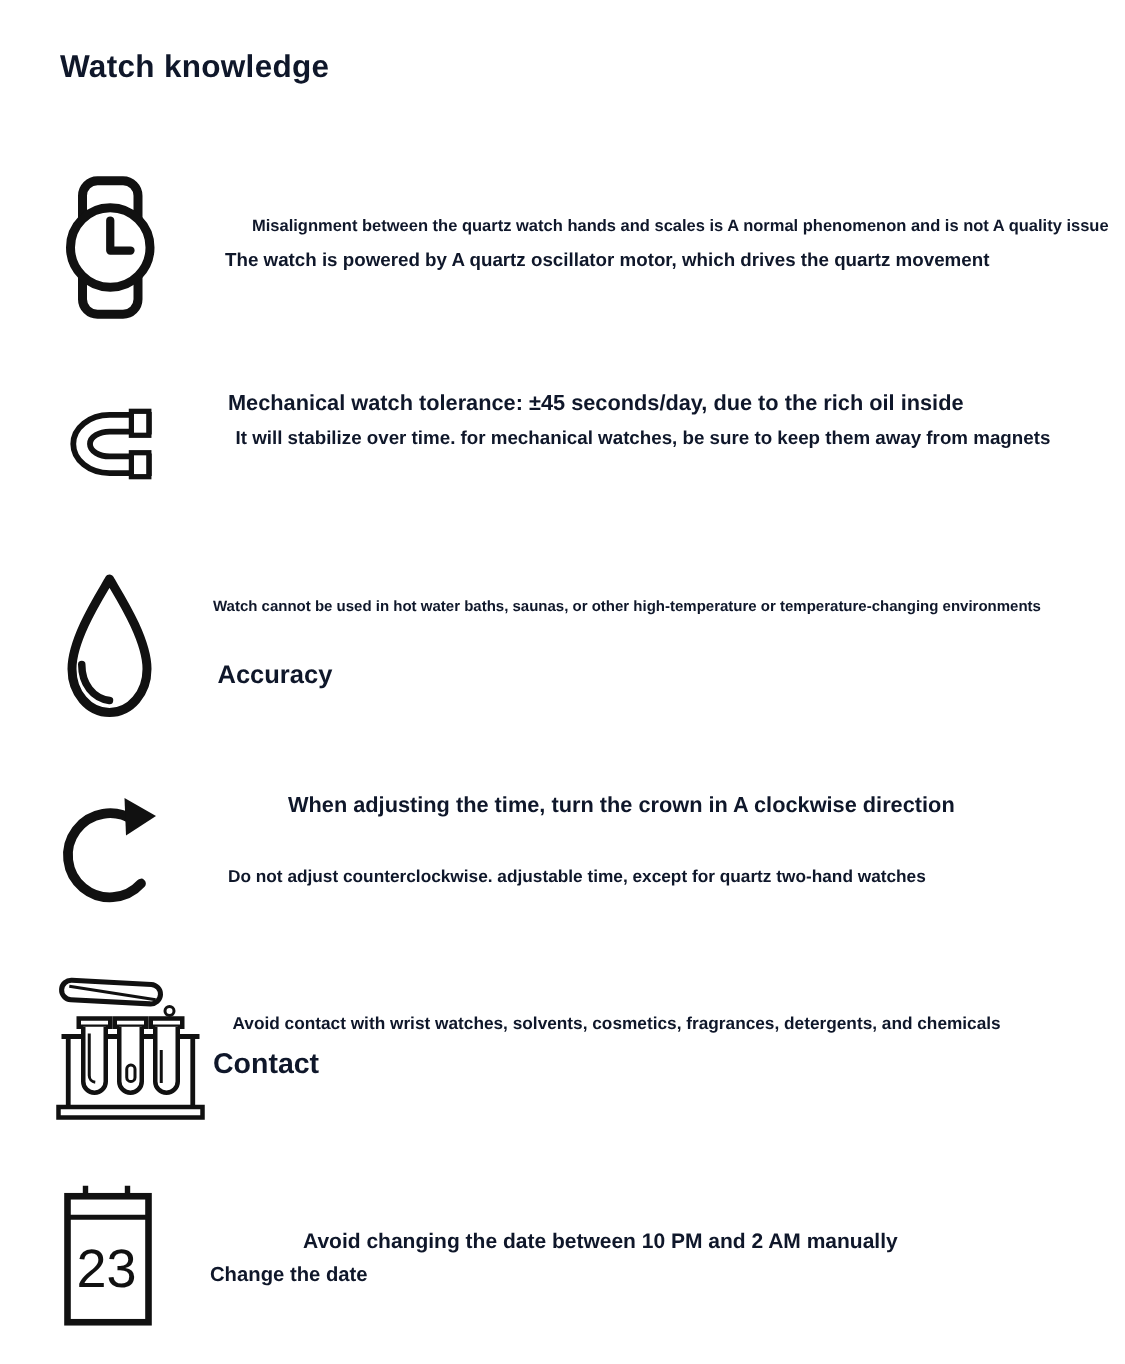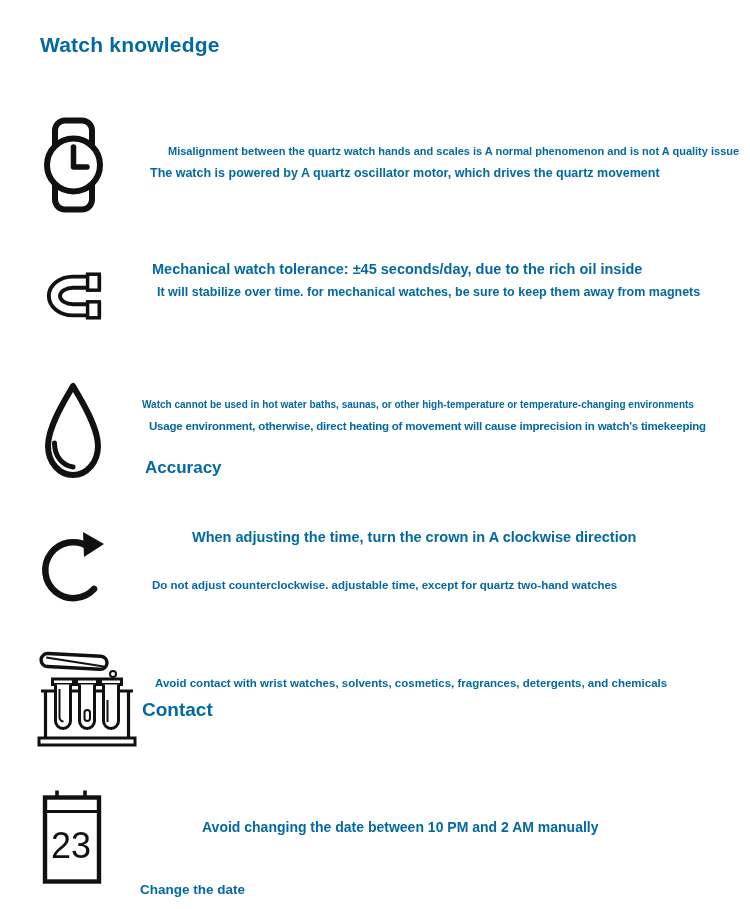--- a/index.html
+++ b/index.html
@@ -1,18 +1,18 @@
 <!DOCTYPE html>
 <html><head>
 <meta charset="utf-8">
 <style>
   html,body { margin:0; padding:0; background:#ffffff; }
   .page {
     position:relative; width:750px; height:909px; background:#ffffff;
-    font-family:"Liberation Sans", sans-serif; color:#0369a1; overflow:hidden;
+    font-family:"Liberation Sans", sans-serif; color:#0f172a; overflow:hidden;
   }
   .abs { position:absolute; white-space:nowrap; }
   .b   { font-weight:700; }
   .m   { font-weight:600; }
 
   #title   { left:40px;  top:33px;  font-size:21px; font-weight:700; letter-spacing:.2px; }
 
   
   #s1-icon { left:42px;  top:117px; width:63px;  height:96px; }
   #s1l1    { left:168px; top:145px; font-size:11px;  }
@@ -21,37 +21,37 @@
   
   #s2-icon { left:44px;  top:266px; width:62px;  height:60px; }
   #s2l1    { left:152px; top:261px; font-size:14.5px; }
   #s2l2    { left:157px; top:285px; font-size:12.5px; }
   #s2l3    { left:148px; top:310px; font-size:11px;   }
 
   
   #s3-icon { left:39px;  top:380px; width:68px;  height:102px; }
   #s3l1    { left:142px; top:399px; font-size:10px;   }
   #s3l2    { left:149px; top:420px; font-size:11.5px; letter-spacing:-.2px; }
-  #s3h     { left:145px; top:458px; font-size:17px;   }
+  #s3h     { left:145px; top:440px; font-size:17px;   }
 
   
   #s4-icon { left:38px;  top:526px; width:78px;  height:80px; }
   #s4l1    { left:192px; top:529px; font-size:14.5px; }
   #s4l2    { left:155px; top:553px; font-size:14.5px; }
   #s4l3    { left:152px; top:579px; font-size:11.5px; }
 
   
   #s5-icon { left:36px;  top:648px; width:102px; height:100px; }
   #s5l1    { left:155px; top:677px; font-size:11.5px; }
   #s5h     { left:142px; top:699px; font-size:19px;   }
 
   
   #s6-icon { left:40px;  top:789px; width:64px;  height:96px; }
   #s6l1    { left:202px; top:819px; font-size:14px;   }
-  #s6l2    { left:140px; top:842px; font-size:13.5px;margin-top:40px; }
+  #s6l2    { left:140px; top:842px; font-size:13.5px; }
 </style>
 </head>
 <body>
 
 <div class="page">
 
   <div id="title" class="abs">Watch knowledge</div>
 
   <svg id="s1-icon" class="abs" viewBox="0 0 63 96">
     <rect x="13" y="3.5" width="37" height="89" rx="10" fill="#fff" stroke="#111" stroke-width="6"></rect>
@@ -67,21 +67,20 @@
     <rect x="45" y="36" width="12" height="16.5" fill="#fff" stroke="#111" stroke-width="3.6"></rect>
   </svg>
   <div id="s2l1" class="abs b">Mechanical watch tolerance: ±45 seconds/day, due to the rich oil inside</div>
   <div id="s2l2" class="abs b">It will stabilize over time. for mechanical watches, be sure to keep them away from magnets</div>
 
   <svg id="s3-icon" class="abs" viewBox="0 0 68 102">
     <path d="M34 6 C29 15 9 45 9 66 C9 82 20 95 34 95 C48 95 59 82 59 66 C59 45 39 15 34 6 Z" fill="#fff" stroke="#111" stroke-width="6" stroke-linejoin="round"></path>
     <path d="M15.5 63 C15.5 76 23 85.5 34 87" fill="none" stroke="#111" stroke-width="5" stroke-linecap="round"></path>
   </svg>
   <div id="s3l1" class="abs b">Watch cannot be used in hot water baths, saunas, or other high-temperature or temperature-changing environments</div>
-  <div id="s3l2" class="abs b">Usage environment, otherwise, direct heating of movement will cause imprecision in watch's timekeeping</div>
   <div id="s3h" class="abs b">Accuracy</div>
 
   <svg id="s4-icon" class="abs" viewBox="0 0 78 80">
     <path d="M56 63 A28 28 0 1 1 51 21" fill="none" stroke="#111" stroke-width="6.5" stroke-linecap="round"></path>
     <polygon points="45,6 66,18 46,31" fill="#111"></polygon>
   </svg>
   <div id="s4l1" class="abs b">When adjusting the time, turn the crown in A clockwise direction</div>
   <div id="s4l3" class="abs m">Do not adjust counterclockwise. adjustable time, except for quartz two-hand watches</div>
 
   <svg id="s5-icon" class="abs" viewBox="0 0 102 100">

